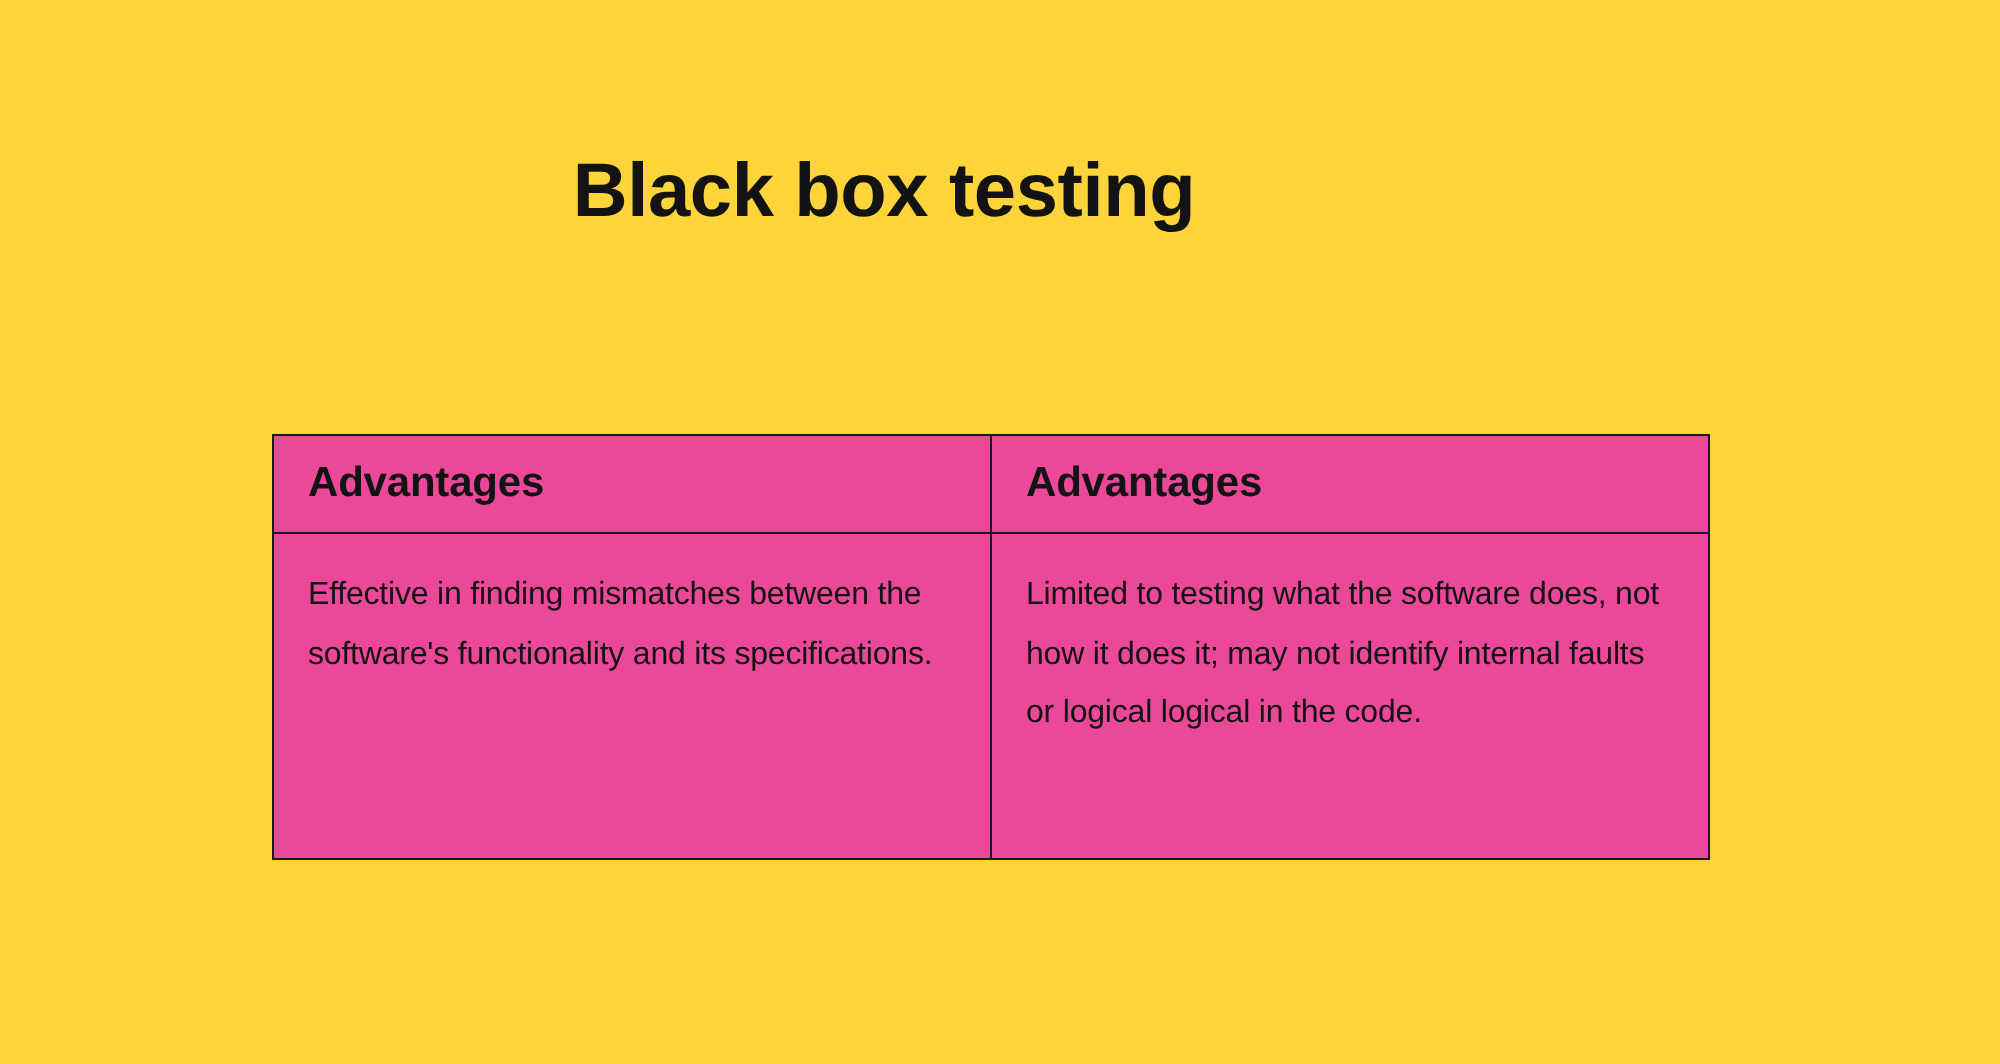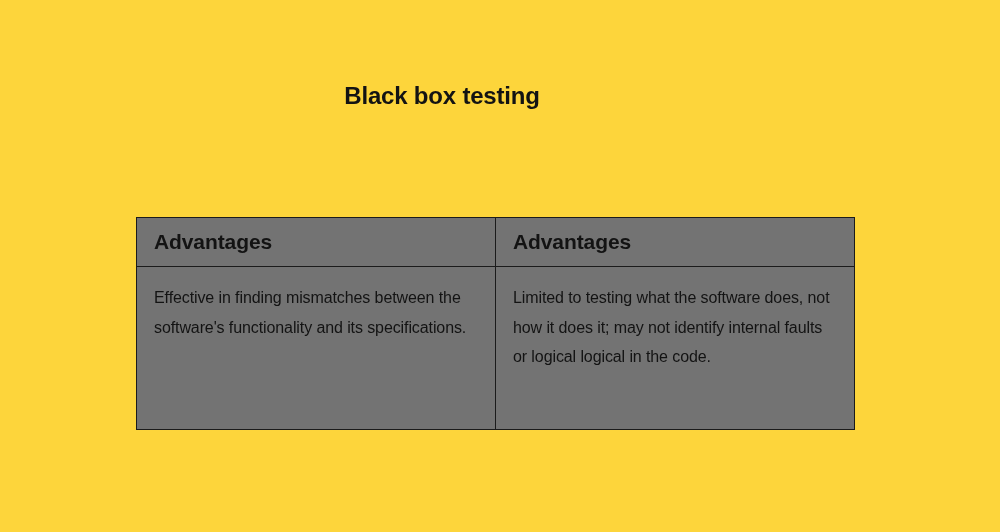--- a/index.html
+++ b/index.html
@@ -18,21 +18,21 @@
     height: 532px;
     background: #fdd53b;
     box-sizing: border-box;
   }
   .page-title {
     position: absolute;
     left: 0;
     top: 74px;
     width: 884px;
     text-align: center;
-    font-size: 24px;
+    font-size: 38px;
     font-weight: bold;
     color: #131313;
     letter-spacing: -0.2px;
     line-height: 44px;
     white-space: nowrap;
   }
   .compare-table {
     position: absolute;
     left: 136px;
     top: 217px;
@@ -40,21 +40,21 @@
     border-collapse: collapse;
     table-layout: fixed;
     background: #fdf6dc;
     border: 1.5px solid #1b1b1b;
   }
   .compare-table col.c1 { width: 359px; }
   .compare-table col.c2 { width: 359px; }
   .compare-table th,
   .compare-table td {
     border: 1.5px solid #1b1b1b;
-    background: #737373;
+    background: #ec4899;
     vertical-align: top;
     text-align: left;
     color: #131313;
     box-sizing: border-box;
   }
   .compare-table th {
     height: 49px;
     padding: 11px 16px 10px 17px;
     font-size: 21px;
     font-weight: bold;

